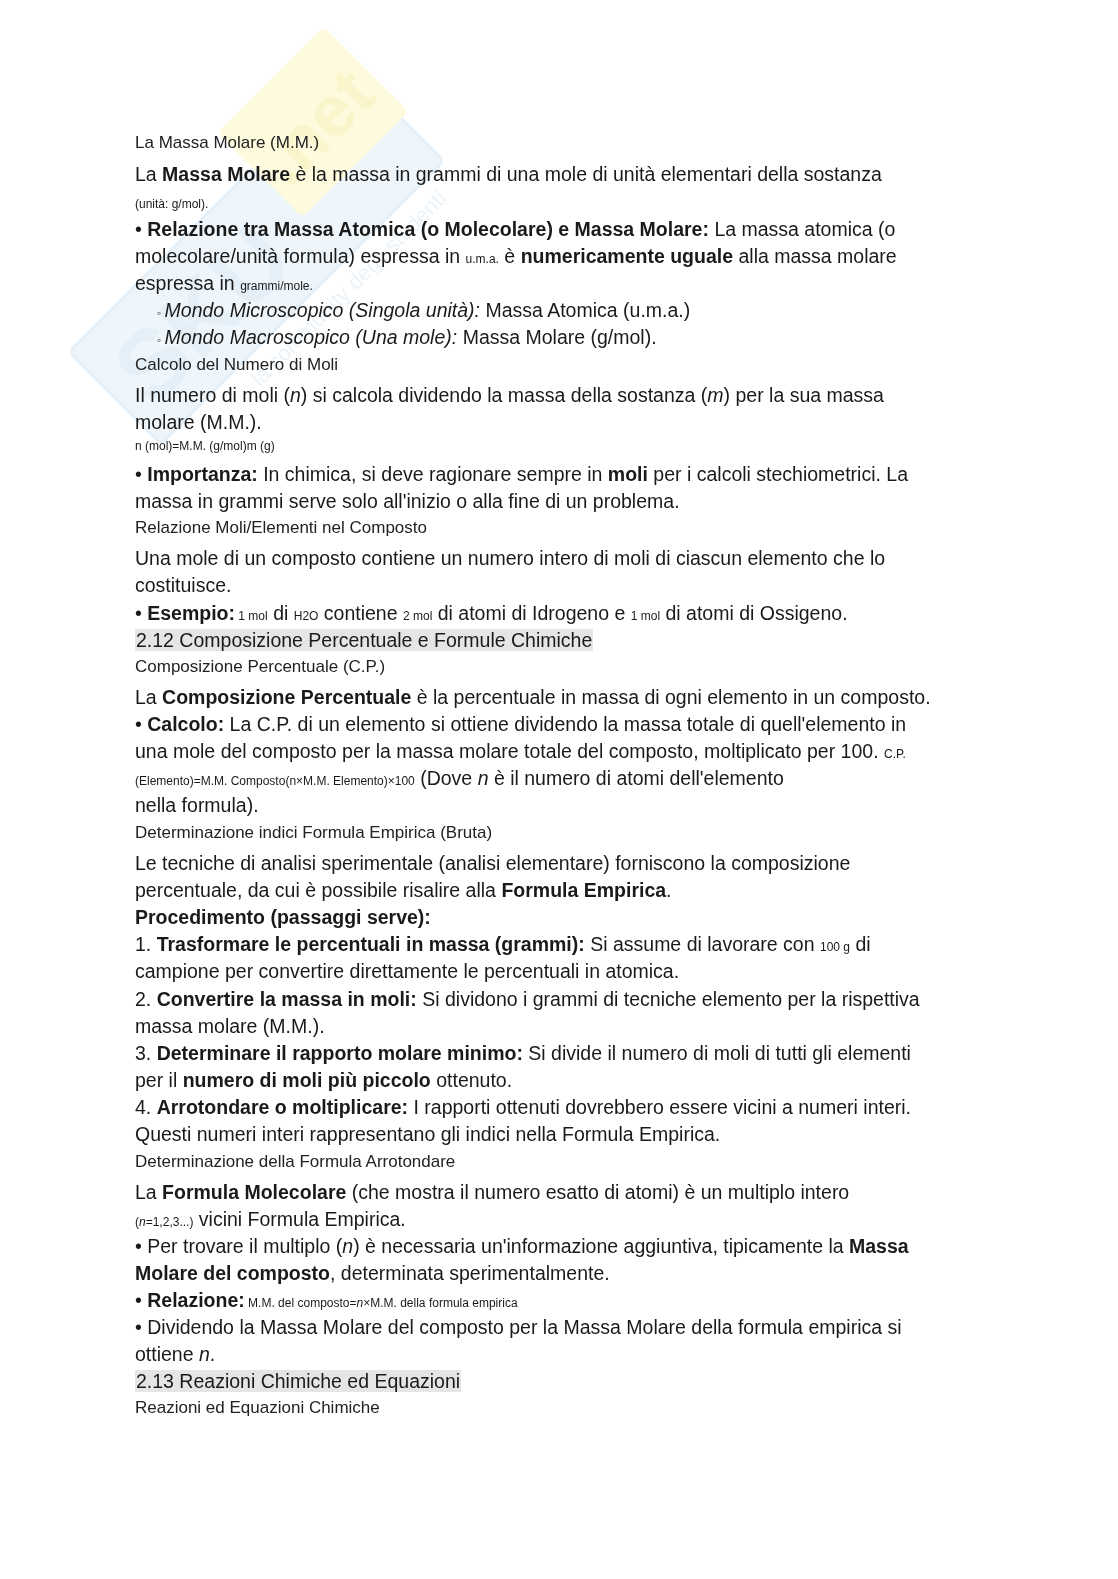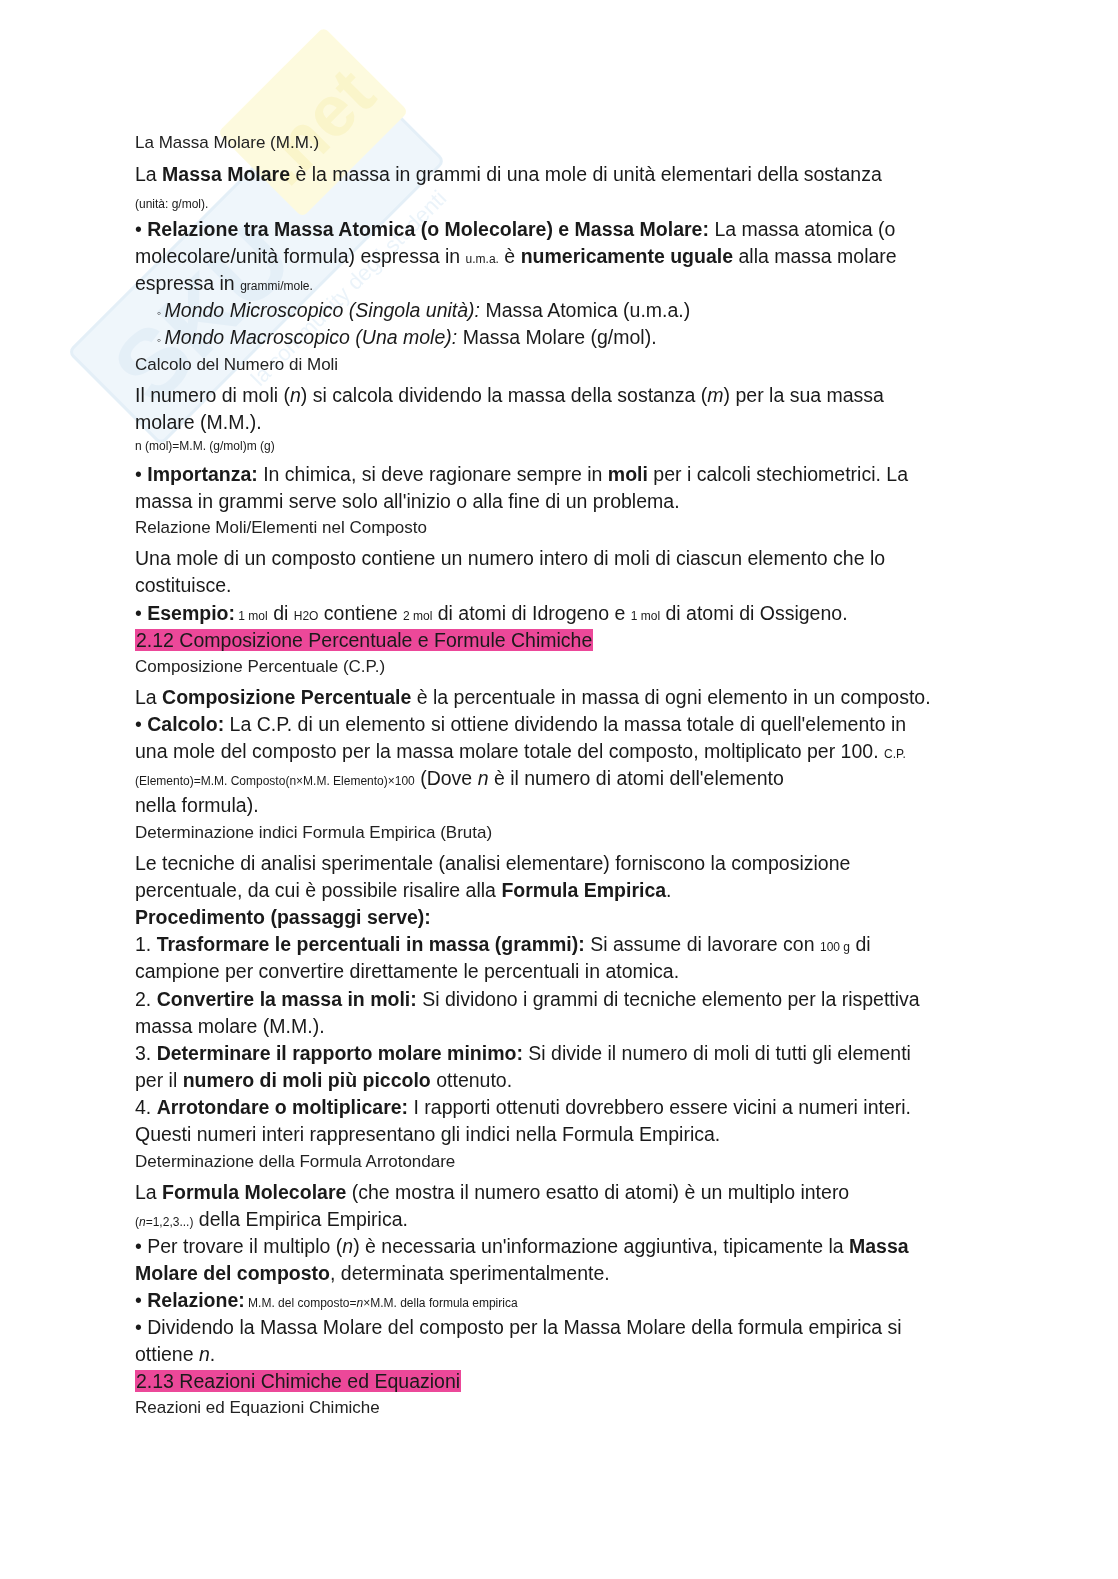--- a/index.html
+++ b/index.html
@@ -11,21 +11,21 @@
     position: absolute; left: 20px; top: 20px; width: 480px; height: 480px;
     pointer-events: none; opacity: 0.55;
   }
   .page {
     position: absolute; left: 135px; top: 133px; width: 850px;
   }
   .line { position: absolute; left: 0; white-space: nowrap; }
   .h-sub { font-size: 17px; color: #222; }
   .p { font-size: 19.5px; }
   .small { font-size: 12px; }
-  .hl { background: #ec4899; padding: 0 1px; }
+  .hl { background: #e5e5e5; padding: 0 1px; }
   b { font-weight: bold; }
   i { font-style: italic; }
 </style>
 </head>
 <body>
 
 <svg class="watermark" viewBox="0 0 480 480">
   <g transform="rotate(-45 240 240)">
     <rect x="40" y="170" width="400" height="130" rx="6" fill="#e3eff9" stroke="#cfe3f2" stroke-width="3"></rect>
     <rect x="300" y="120" width="150" height="120" rx="6" fill="#fdf7c4"></rect>
@@ -82,21 +82,21 @@
   <div class="line p" style="top:882px">massa molare (M.M.).</div>
 
   <div class="line p" style="top:909px"><span>3. </span><b>Determinare il rapporto molare minimo:</b><span> Si divide il numero di moli di tutti gli elementi</span></div>
   <div class="line p" style="top:936px"><span>per il </span><b>numero di moli più piccolo</b><span> ottenuto.</span></div>
 
   <div class="line p" style="top:963px"><span>4. </span><b>Arrotondare o moltiplicare:</b><span> I rapporti ottenuti dovrebbero essere vicini a numeri interi.</span></div>
   <div class="line p" style="top:990px">Questi numeri interi rappresentano gli indici nella Formula Empirica.</div>
 
   <div class="line h-sub" style="top:1019px">Determinazione della Formula Arrotondare</div>
   <div class="line p" style="top:1048px"><span>La </span><b>Formula Molecolare</b><span> (che mostra il numero esatto di atomi) è un multiplo intero</span></div>
-  <div class="line p" style="top:1075px"><span class="small">(</span><i class="small">n</i><span class="small">=1,2,3...)</span><span> della Empirica Empirica.</span></div>
+  <div class="line p" style="top:1075px"><span class="small">(</span><i class="small">n</i><span class="small">=1,2,3...)</span><span> vicini Formula Empirica.</span></div>
   <div class="line p" style="top:1102px"><span>• Per trovare il multiplo (</span><i>n</i><span>) è necessaria un'informazione aggiuntiva, tipicamente la </span><b>Massa</b></div>
   <div class="line p" style="top:1129px"><b>Molare del composto</b><span>, determinata sperimentalmente.</span></div>
   <div class="line p" style="top:1156px"><span>• </span><b>Relazione:</b><span class="small"> M.M. del composto=</span><i class="small">n</i><span class="small">×M.M. della formula empirica</span></div>
   <div class="line p" style="top:1183px">• Dividendo la Massa Molare del composto per la Massa Molare della formula empirica si</div>
   <div class="line p" style="top:1210px"><span>ottiene </span><i>n</i><span>.</span></div>
 
   <div class="line p" style="top:1237px"><span class="hl">2.13 Reazioni Chimiche ed Equazioni</span></div>
   <div class="line h-sub" style="top:1265px">Reazioni ed Equazioni Chimiche</div>
 </div>
 

